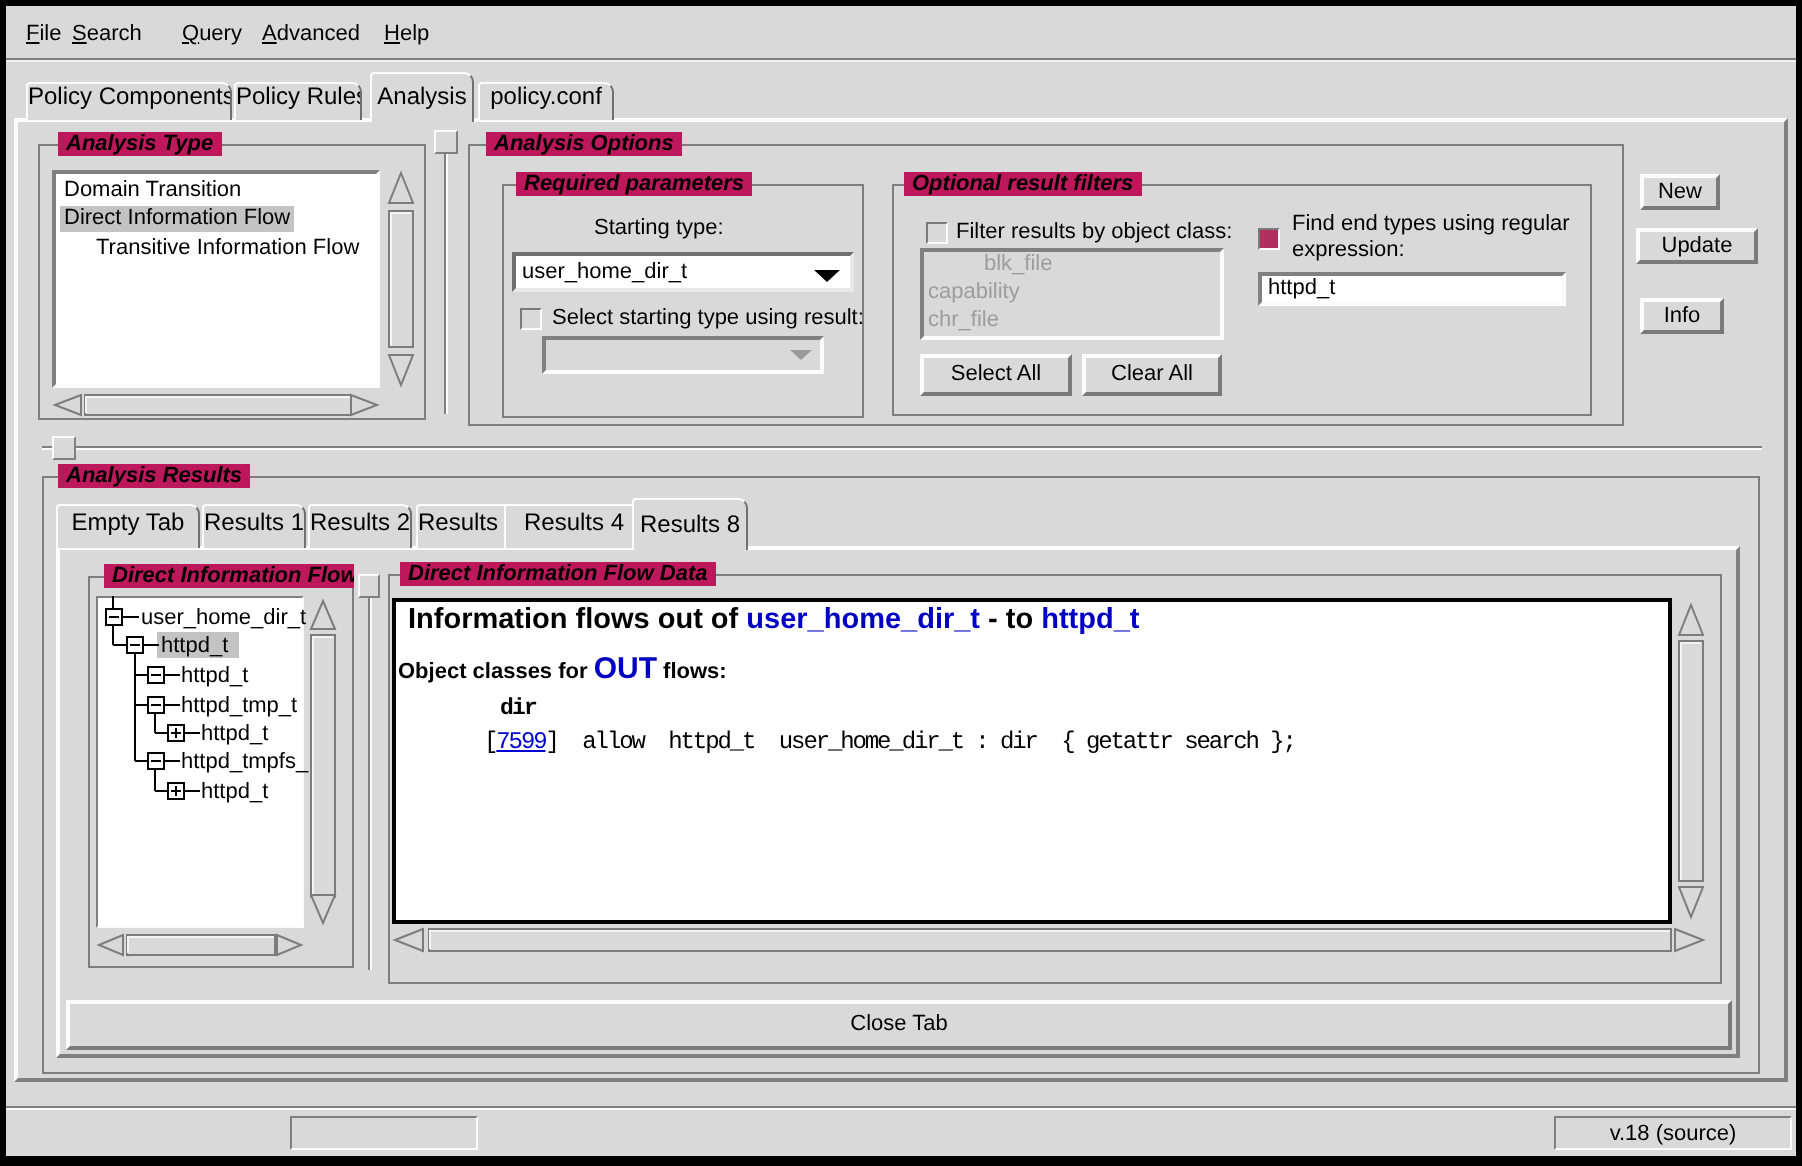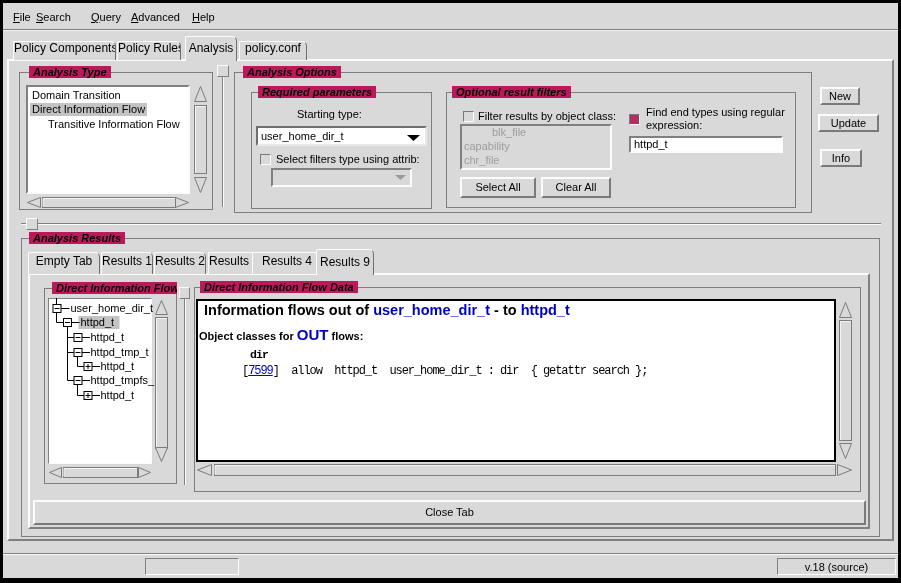--- a/index.html
+++ b/index.html
@@ -74,21 +74,21 @@
 
 <div class="gb" style="left:251px;top:92px;width:181px;height:117px;"></div>
 <div class="gl" style="left:258px;top:86px;">Required parameters</div>
 <div class="abs f12" style="left:261px;top:108px;margin-left:36px;">Starting type:</div>
 <div class="abs" style="left:256px;top:126px;width:171px;height:20px;border:2px solid;border-color:#6f6f6f #e8e8e8 #e8e8e8 #6f6f6f;background:#fff;"></div>
 <div class="abs f12" style="left:261px;top:130px;">user_home_dir_t</div>
 <svg class="abs" style="left:406px;top:134px;" width="15" height="8">
       <polygon points="1,1 14,1 7.5,7" fill="#000"></polygon>
     </svg>
 <div class="cb" style="left:260px;top:154px;"></div>
-<div class="abs f12" style="left:276px;top:153px;">Select filters type using attrib:</div>
+<div class="abs f12" style="left:276px;top:153px;">Select starting type using result:</div>
 <div class="abs sunk" style="left:271px;top:168px;width:141px;height:19px;background:#d9d9d9;"></div>
 <svg class="abs" style="left:394px;top:174px;" width="13" height="7">
       <polygon points="1,1 12,1 6.5,6" fill="#9a9a9a"></polygon>
     </svg>
 
 <div class="gb" style="left:446px;top:92px;width:350px;height:116px;"></div>
 <div class="gl" style="left:452px;top:86px;">Optional result filters</div>
 <div class="cb" style="left:463px;top:111px;"></div>
 <div class="abs f12" style="left:478px;top:110px;">Filter results by object class:</div>
 <div class="abs sunk" style="left:460px;top:124px;width:152px;height:46px;background:#d9d9d9;color:#9d9d9d;"></div>
@@ -114,21 +114,21 @@
 <div class="gb" style="left:21px;top:238px;width:859px;height:299px;"></div>
 <div class="gl" style="left:29px;top:232px;">Analysis Results</div>
 
 <div class="abs rais" style="left:28px;top:273px;width:842px;height:256px;background:#d9d9d9;"></div>
 
 <div class="tab" style="left:28px;top:252px;width:72px;height:22px;line-height:17px;">Empty Tab</div>
 <div class="tab" style="left:101px;top:252px;width:52px;height:22px;line-height:17px;">Results 1</div>
 <div class="tab" style="left:154px;top:252px;width:52px;height:22px;line-height:17px;">Results 2</div>
 <div class="tab" style="left:208px;top:252px;width:52px;height:22px;line-height:17px;">Results 3</div>
 <div class="tab" style="left:252px;top:252px;width:70px;height:22px;line-height:17px;">Results 4</div>
-<div class="tab" style="left:316px;top:249px;width:58px;height:26px;line-height:24px;z-index:5;">Results 9</div>
+<div class="tab" style="left:316px;top:249px;width:58px;height:26px;line-height:24px;z-index:5;">Results 8</div>
 
 <div class="gb" style="left:44px;top:288px;width:133px;height:196px;"></div>
 <div class="gl" style="left:52px;top:282px;max-width:125px;overflow:hidden;padding-right:0;">Direct Information Flow T</div>
 <div class="abs sunk1" style="left:48px;top:298px;width:104px;height:166px;background:#fff;overflow:hidden;"></div>
 
 <svg class="abs" style="left:48px;top:298px;z-index:3;" width="107" height="166">
       <rect x="30.5" y="18.0" width="41" height="13" fill="#c3c3c3"></rect>
       <text x="22.5" y="14.0" style="font-family:Liberation Sans,sans-serif;font-size:11px;">user_home_dir_t</text>
       <text x="32.5" y="28.0" style="font-family:Liberation Sans,sans-serif;font-size:11px;">httpd_t</text>
       <text x="42.5" y="43.0" style="font-family:Liberation Sans,sans-serif;font-size:11px;">httpd_t</text>

